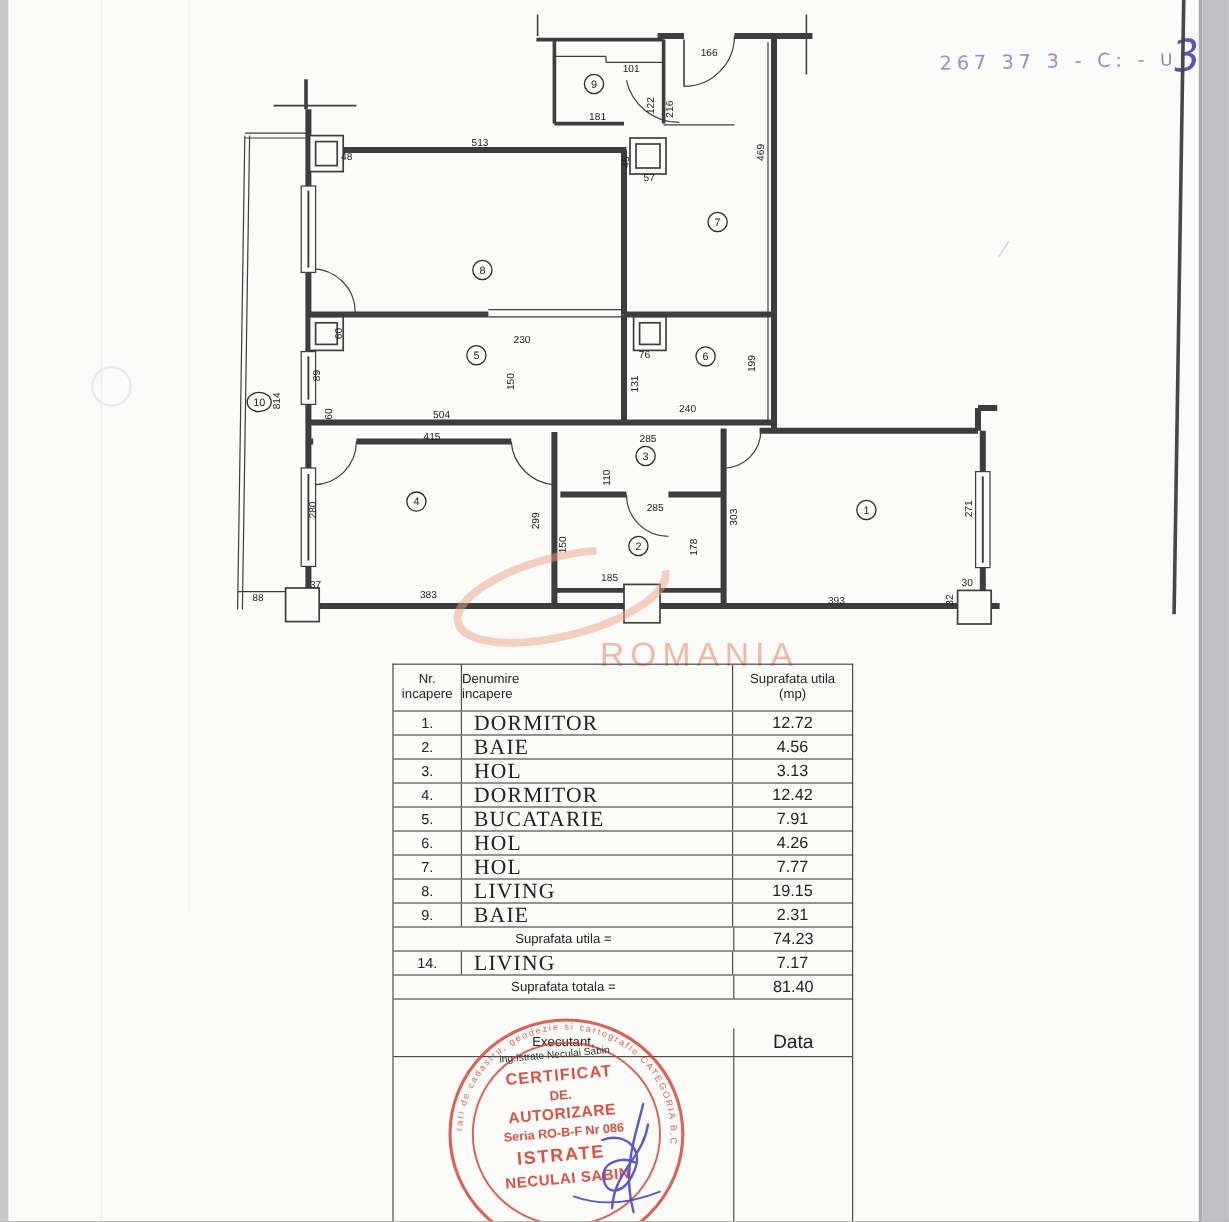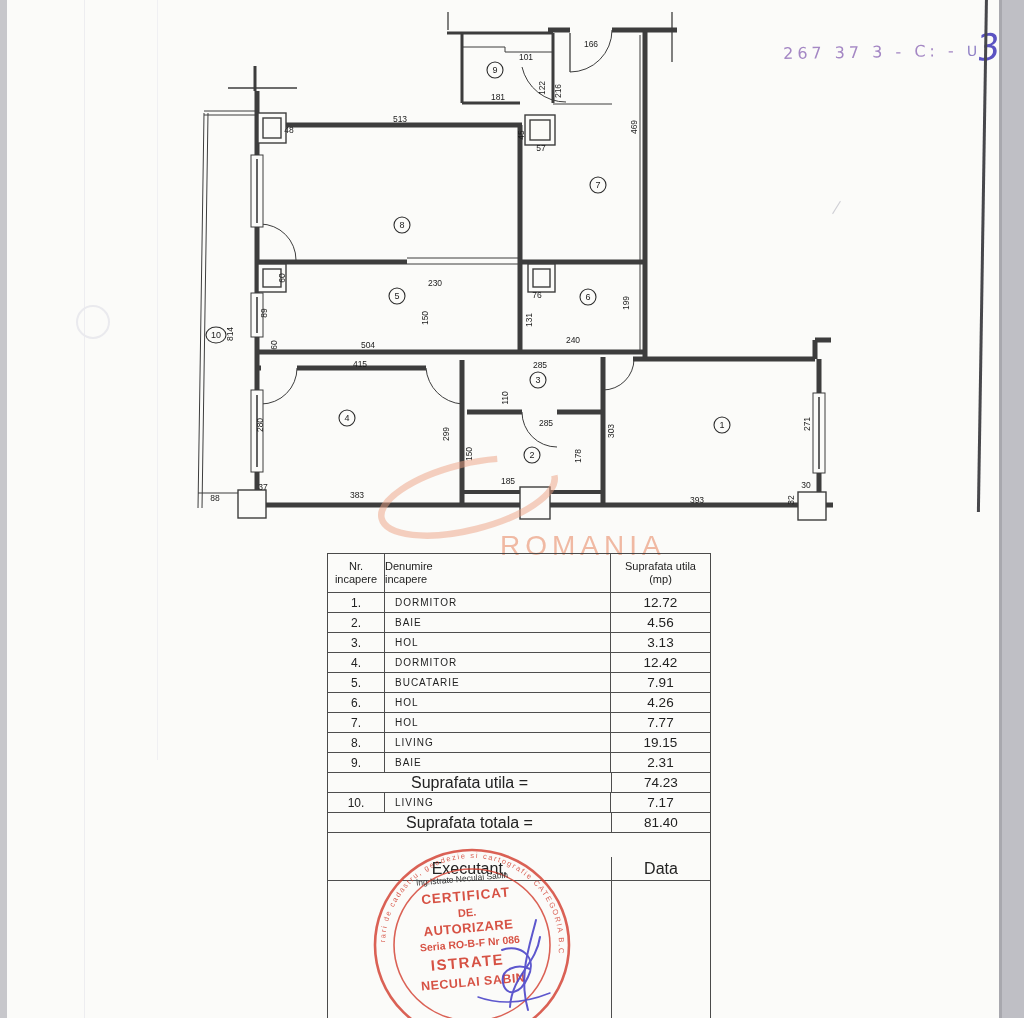--- a/index.html
+++ b/index.html
@@ -35,23 +35,23 @@
            fill:#eca183;opacity:.72;}
   
   #areas{position:absolute;left:327px;top:553px;width:384px;height:583px;
          border:1.5px solid #4a4a4a;border-bottom:none;box-sizing:border-box;
          display:flex;flex-direction:column;background:transparent;}
   .trow{display:flex;border-bottom:1px solid #4e4e4e;flex:0 0 auto;}
   .trow:last-child{border-bottom:none;flex:1 1 auto;}
   .cell{box-sizing:border-box;display:flex;align-items:center;justify-content:center;}
   .c-nr{width:57px;border-right:1px solid #4e4e4e;font-size:12px;}
   .c-name{width:226px;border-right:1px solid #4e4e4e;justify-content:flex-start;
-          padding-left:10px;font-family:Liberation Sans, sans-serif;font-size:10px;letter-spacing:1px;}
+          padding-left:10px;font-family:Liberation Serif, serif;font-size:18px;letter-spacing:1px;}
   .c-val{flex:1;font-size:13.5px;text-align:right;}
-  .c-merged{width:284px;border-right:1px solid #4e4e4e;font-size:16px;}
+  .c-merged{width:284px;border-right:1px solid #4e4e4e;font-size:11px;}
   .h-row{height:38px;}
   .d-row{height:19px;}
   .f-row{height:23px;margin-top:24px;}
   .hcell{flex-direction:column;font-size:11px;line-height:13px;justify-content:center;}
   
   #stamp{position:absolute;left:360px;top:845px;}
   #stamp .red{fill:#d23b2c;opacity:.88;}
   #stamp .ring{stroke:#d23b2c;fill:none;opacity:.8;}
   #stamp text{font-family:"Liberation Sans",sans-serif;text-anchor:middle;}
   .rim{font-size:7.5px;letter-spacing:1.6px;fill:#d23b2c;opacity:.8;}
@@ -274,21 +274,21 @@
         <div class="trow d-row">
           <div class="cell c-nr">9.</div>
           <div class="cell c-name">BAIE</div>
           <div class="cell c-val">2.31</div>
         </div>
         <div class="trow d-row">
           <div class="cell c-merged">Suprafata utila =</div>
           <div class="cell c-val">74.23</div>
         </div>
         <div class="trow d-row">
-          <div class="cell c-nr">10.</div>
+          <div class="cell c-nr">14.</div>
           <div class="cell c-name">LIVING</div>
           <div class="cell c-val">7.17</div>
         </div>
         <div class="trow d-row">
           <div class="cell c-merged">Suprafata totala =</div>
           <div class="cell c-val">81.40</div>
         </div>
         <div class="trow f-row">
           <div class="cell c-merged">Executant,</div>
           <div class="cell c-val" style="font-size: 16px;">Data</div>

